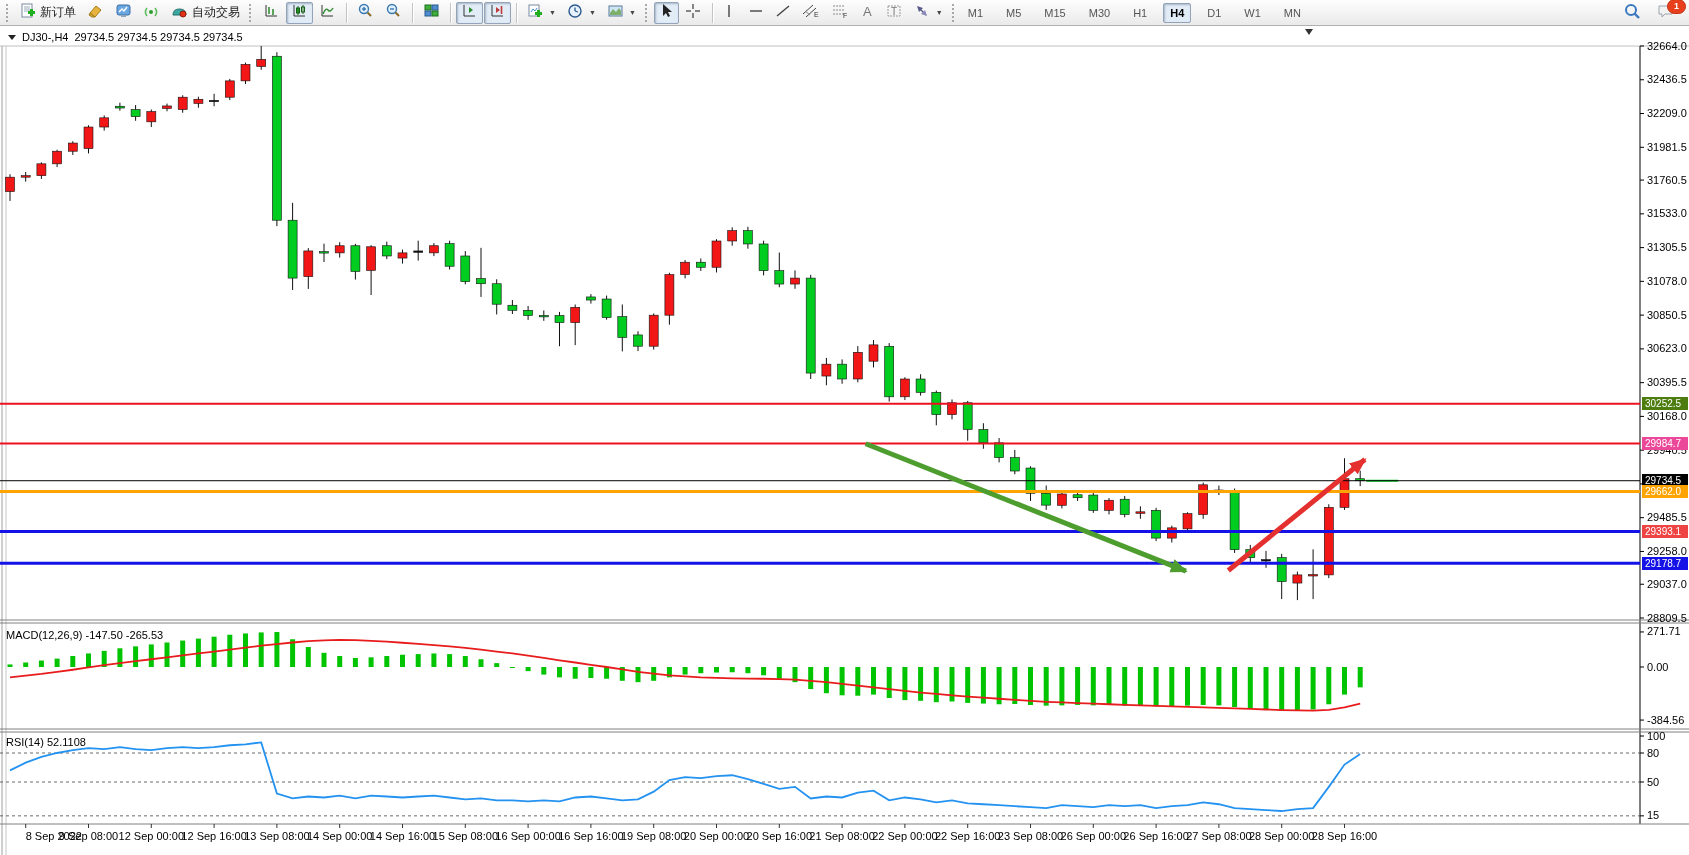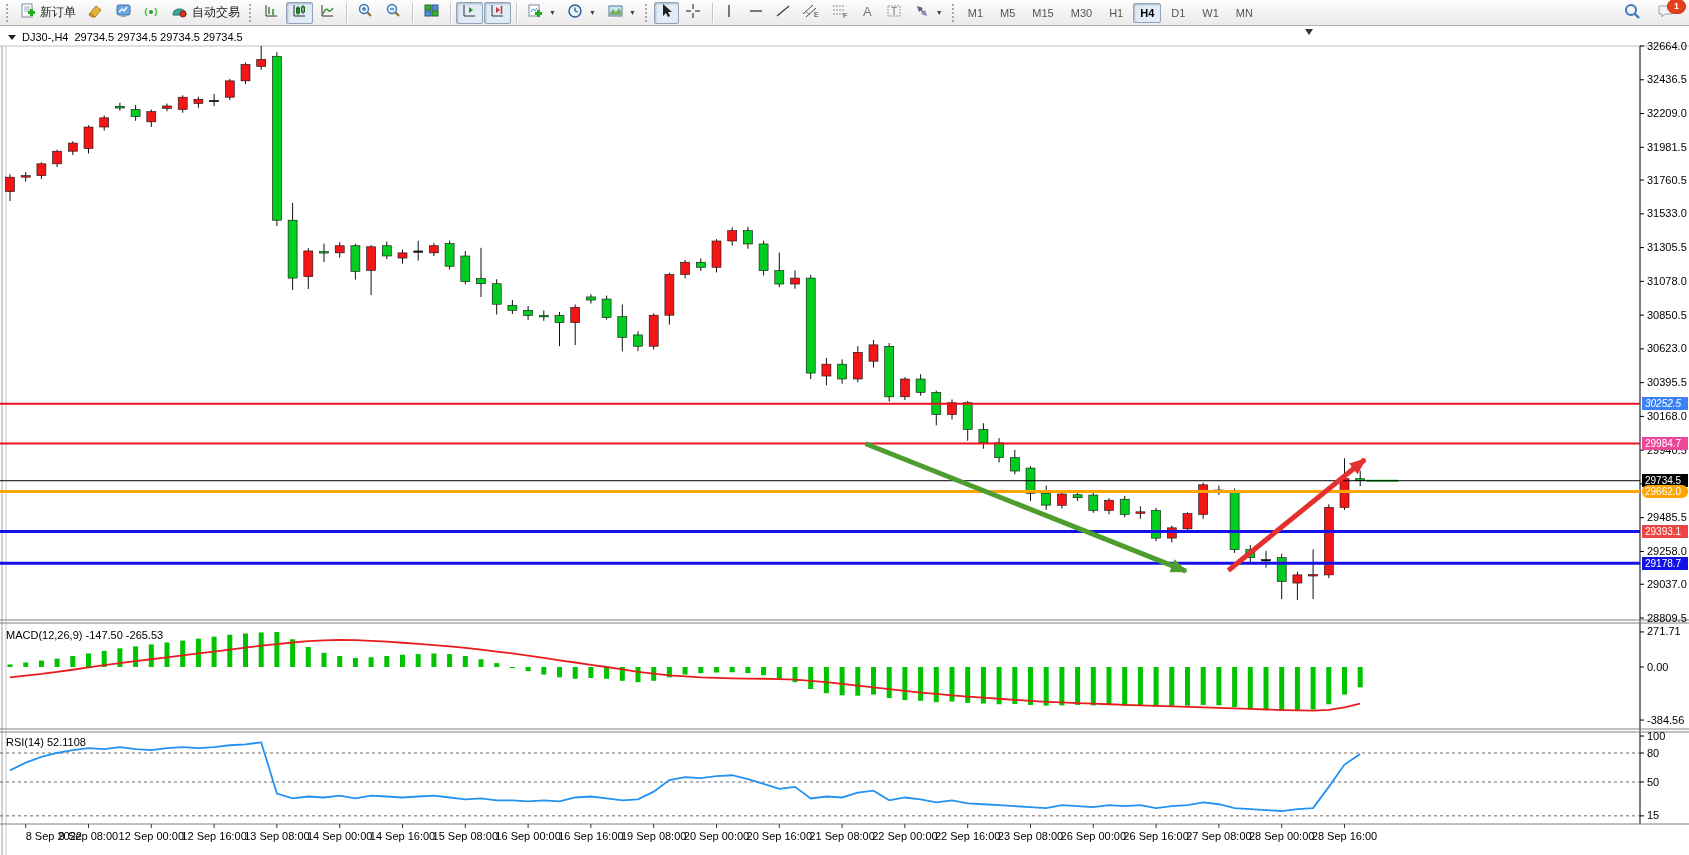--- a/index.html
+++ b/index.html
@@ -273,21 +273,21 @@
       <svg width="17" height="16">
           <polygon points="3,3 9,5 5,9" fill="#5a5a8a"></polygon>
           <line x1="6" y1="6" x2="12" y2="12" stroke="#5a5a8a" stroke-width="1.4"></line>
           <polygon points="13,13 7,11 11,7" fill="#8a8aba"></polygon>
         </svg>
     </span>
       <span class="caret">▼</span>
   </div>
 
   <div class="tb-handle"></div>
-  <div id="tf-group" style="display:flex;gap:3px">
+  <div id="tf-group" style="display:flex;gap:9px">
       <div class="tf-btn">M1</div>
       <div class="tf-btn">M5</div>
       <div class="tf-btn">M15</div>
       <div class="tf-btn">M30</div>
       <div class="tf-btn">H1</div>
       <div class="tf-btn active">H4</div>
       <div class="tf-btn">D1</div>
       <div class="tf-btn">W1</div>
       <div class="tf-btn">MN</div>
     </div>
@@ -713,24 +713,24 @@
       <defs>
         <marker id="ah0" markerUnits="userSpaceOnUse" markerWidth="20" markerHeight="16" refX="15" refY="7" orient="auto">
           <path d="M0,0 L17,7 L0,14 z" fill="#4e9d2f"></path>
         </marker>
         <marker id="ah1" markerUnits="userSpaceOnUse" markerWidth="20" markerHeight="16" refX="15" refY="7" orient="auto">
           <path d="M0,0 L17,7 L0,14 z" fill="#e53030"></path>
         </marker>
       </defs>
     </svg>
   <div id="price-label-layer">
-      <div class="px-label" style="top: 371.362px; background: #3b82f6; font-style: italic;">30252.5</div>
+      <div class="px-label" style="top: 371.362px; background: #4d7c0f;">30252.5</div>
       <div class="px-label" style="top: 411.103px; background: #ec4899;">29984.7</div>
       <div class="px-label" style="top: 448.232px; background: rgb(0, 0, 0);">29734.5</div>
-      <div class="px-label" style="top: 458.991px; background: rgb(255, 164, 0); border-radius: 6px;">29662.0</div>
+      <div class="px-label" style="top: 458.991px; background: rgb(255, 164, 0);">29662.0</div>
       <div class="px-label" style="top: 498.895px; background: #ef4444; text-align: right;">29393.1</div>
       <div class="px-label" style="top: 530.711px; background: rgb(21, 18, 232);">29178.7</div>
     </div>
   <div id="macd-label">
     <span>MACD(12,26,9)</span>
     <span>-147.50 -265.53</span>
   </div>
   <div id="rsi-label">
     <span>RSI(14)</span>
     <span>52.1108</span>

